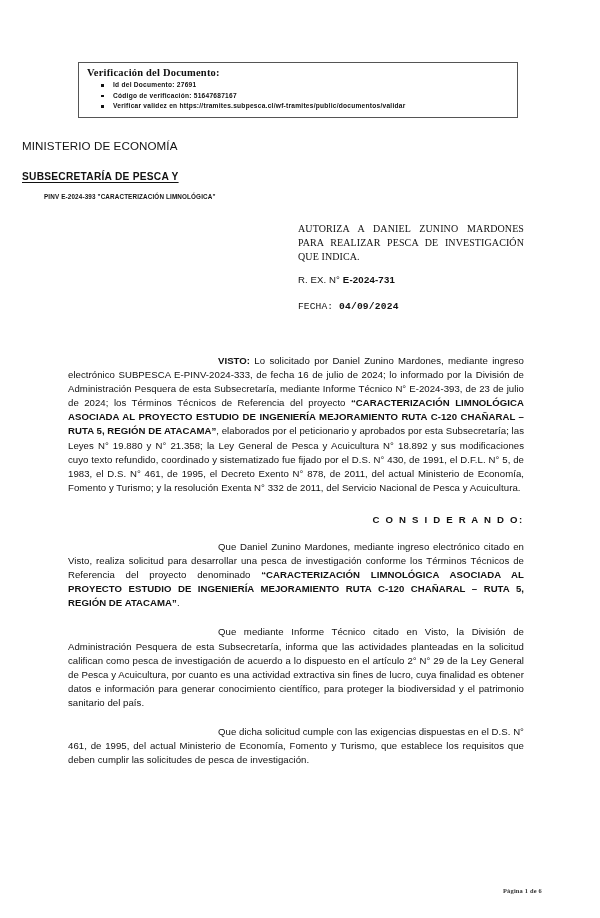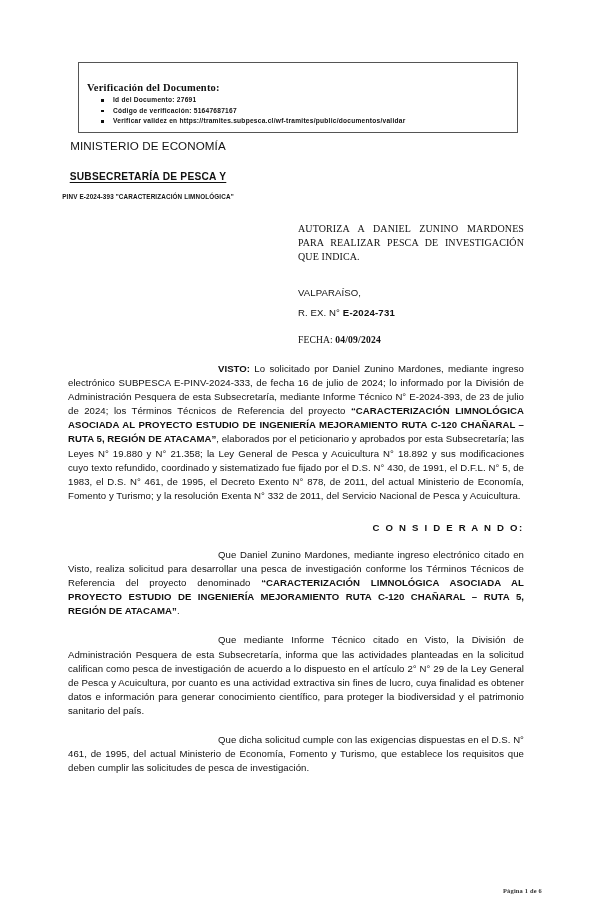--- a/index.html
+++ b/index.html
@@ -17,21 +17,21 @@
   }
 
   
   .verif-box {
     position: absolute;
     left: 78px;
     top: 62px;
     width: 440px;
     border: 1px solid #555;
     box-sizing: border-box;
-    padding: 19px 6px 5px 8px;
+    padding: 4px 6px 5px 8px;
     background: #fff;
   }
   .verif-title {
     font-family: "Liberation Serif", serif;
     font-size: 10.5px;
     font-weight: bold;
     letter-spacing: .2px;
     color: #111;
     margin: 0 0 1px 0;
     line-height: 1.15;
@@ -61,21 +61,21 @@
     height: 2.6px;
     background: #111;
   }
 
   
   .org-header {
     position: absolute;
     left: 22px;
     top: 138px;
     width: 252px;
-    text-align: center;
+    text-align: left;
   }
   .org-line {
     font-family: "Liberation Sans", sans-serif;
     font-size: 11.6px;
     line-height: 1.32;
     color: #111;
     letter-spacing: .1px;
   }
   .org-sub {
     font-family: "Liberation Sans", sans-serif;
@@ -129,32 +129,32 @@
     font-size: 9.6px;
     color: #111;
     margin-top: 9px;
     letter-spacing: .1px;
   }
   .resnum-line b, .date-line b {
     font-weight: bold;
     letter-spacing: .2px;
   }
   .date-line {
-    font-family: Liberation Serif, serif;
+    font-family: Liberation Mono, monospace;
     font-size: 9.6px;
     color: #111;
     margin-top: 16px;
     letter-spacing: .1px;
   }
 
   
   .body-wrap {
     position: absolute;
     left: 68px;
-    top: 362px;
+    top: 354px;
     width: 456px;
   }
   .para {
     font-family: "Liberation Sans", sans-serif;
     font-size: 9.6px;
     line-height: 1.47;
     text-align: justify;
     color: #111;
     letter-spacing: .05px;
     margin: 0;
@@ -200,21 +200,20 @@
 </div>
 
 <div class="org-header">
   <div class="org-line">MINISTERIO DE ECONOMÍA</div>
   <div class="org-sub"><span>SUBSECRETARÍA DE PESCA Y</span></div>
   <div class="org-project">PINV E-2024-393 "CARACTERIZACIÓN LIMNOLÓGICA"</div>
 </div>
 
 <div class="right-head">
   <div class="subject">AUTORIZA A DANIEL ZUNINO MARDONES PARA REALIZAR PESCA DE INVESTIGACIÓN QUE INDICA.</div>
-  <div class="place-line">VALPARAÍSO,</div>
   <div class="resnum-line"><span>R. EX. N° </span><b>E-2024-731</b></div>
   <div class="date-line"><span>FECHA: </span><b>04/09/2024</b></div>
 </div>
 
 <div class="body-wrap">
 
   <p class="para"><span class="indent-lead"></span><b>VISTO:</b><span> Lo solicitado por Daniel Zunino Mardones, mediante ingreso electrónico SUBPESCA E-PINV-2024-333, de fecha 16 de julio de 2024; lo informado por la División de Administración Pesquera de esta Subsecretaría, mediante Informe Técnico N° E-2024-393, de 23 de julio de 2024; los Términos Técnicos de Referencia del proyecto </span><b>“CARACTERIZACIÓN LIMNOLÓGICA ASOCIADA AL PROYECTO ESTUDIO DE INGENIERÍA MEJORAMIENTO RUTA C-120 CHAÑARAL – RUTA 5, REGIÓN DE ATACAMA”</b><span>, elaborados por el peticionario y aprobados por esta Subsecretaría; las Leyes N° 19.880 y N° 21.358; la Ley General de Pesca y Acuicultura N° 18.892 y sus modificaciones cuyo texto refundido, coordinado y sistematizado fue fijado por el D.S. N° 430, de 1991, el D.F.L. N° 5, de 1983, el D.S. N° 461, de 1995, el Decreto Exento N° 878, de 2011, del actual Ministerio de Economía, Fomento y Turismo; y la resolución Exenta N° 332 de 2011, del Servicio Nacional de Pesca y Acuicultura.</span></p>
 
   <div class="gap-lg"></div>
 

